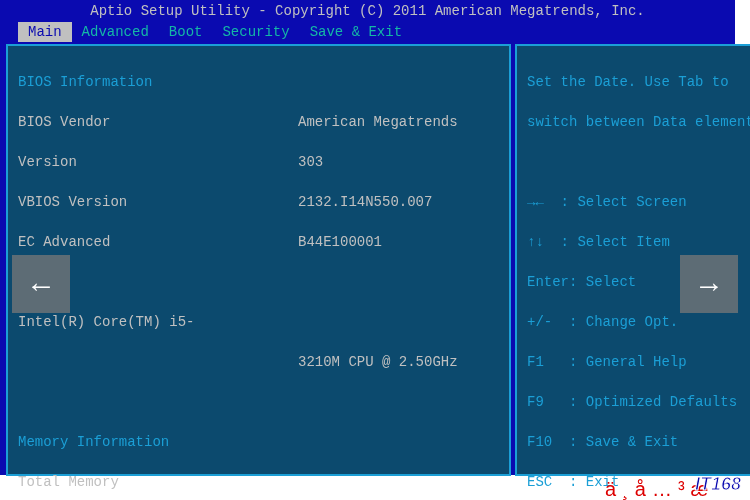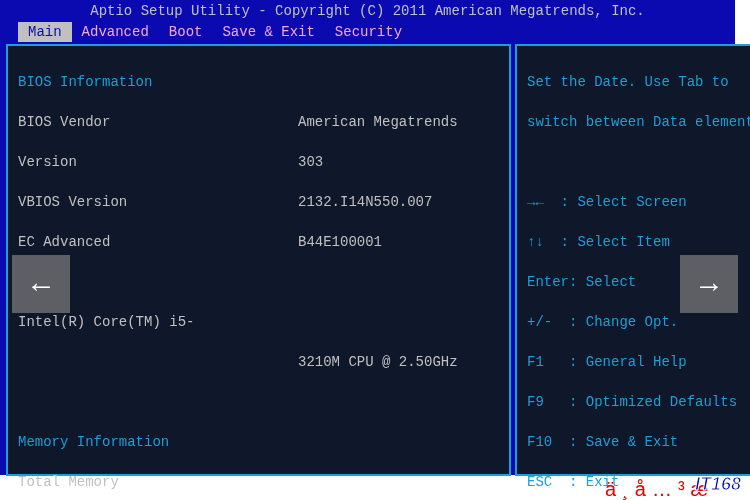--- a/index.html
+++ b/index.html
@@ -26,35 +26,35 @@
   }
   .tab-bar {
     background: #0a0ab0;
     color: #c0c0c0;
     padding: 0 18px;
     display: flex;
     gap: 0;
   }
   .tab {
     padding: 2px 10px;
-    color: #f9a8d4;
+    color: #14b8a6;
   }
   .tab.selected {
     background: #c0c0c0;
     color: #0a0ab0;
   }
   .panels {
     display: flex;
     padding: 2px 6px 6px 6px;
     gap: 4px;
     height: 440px;
   }
   .left-panel, .right-panel {
     border: 2px solid #1b9fd6;
-    background: #0f172a;
+    background: #0c4a6e;
     padding: 6px 10px;
     white-space: pre;
     line-height: 20px;
   }
   .left-panel { flex: 0 0 505px; }
   .right-panel { flex: 1; color: #1b9fd6; display: flex; flex-direction: column; }
   .row { display: flex; }
   .label { width: 280px; }
   .value { flex: 1; }
   .blue  { color: #1b9fd6; }
@@ -87,22 +87,22 @@
 </head>
 <body>
 
 <div class="bios-screen">
   <div class="title-bar">Aptio Setup Utility - Copyright (C) 2011 American Megatrends, Inc.</div>
 
   <div class="tab-bar">
     <span class="tab selected">Main</span>
     <span class="tab">Advanced</span>
     <span class="tab">Boot</span>
+    <span class="tab">Security</span>
     <span class="tab">Save &amp; Exit</span>
-    <span class="tab">Security</span>
   </div>
 
   <div class="panels">
     <div class="left-panel">
 <div class="row"><span class="label blue">BIOS Information</span></div>
 <div class="row"><span class="label">BIOS Vendor</span><span class="value">American Megatrends</span></div>
 <div class="row"><span class="label">Version</span><span class="value">303</span></div>
 <div class="row"><span class="label">VBIOS Version</span><span class="value">2132.I14N550.007</span></div>
 <div class="row"><span class="label">EC Advanced</span><span class="value">B44E100001</span></div>
 <div class="row">&nbsp;</div>

